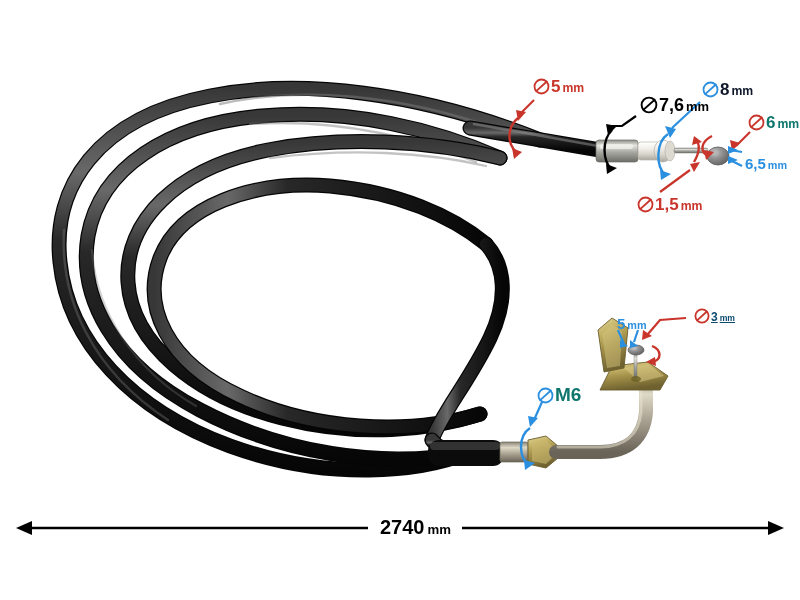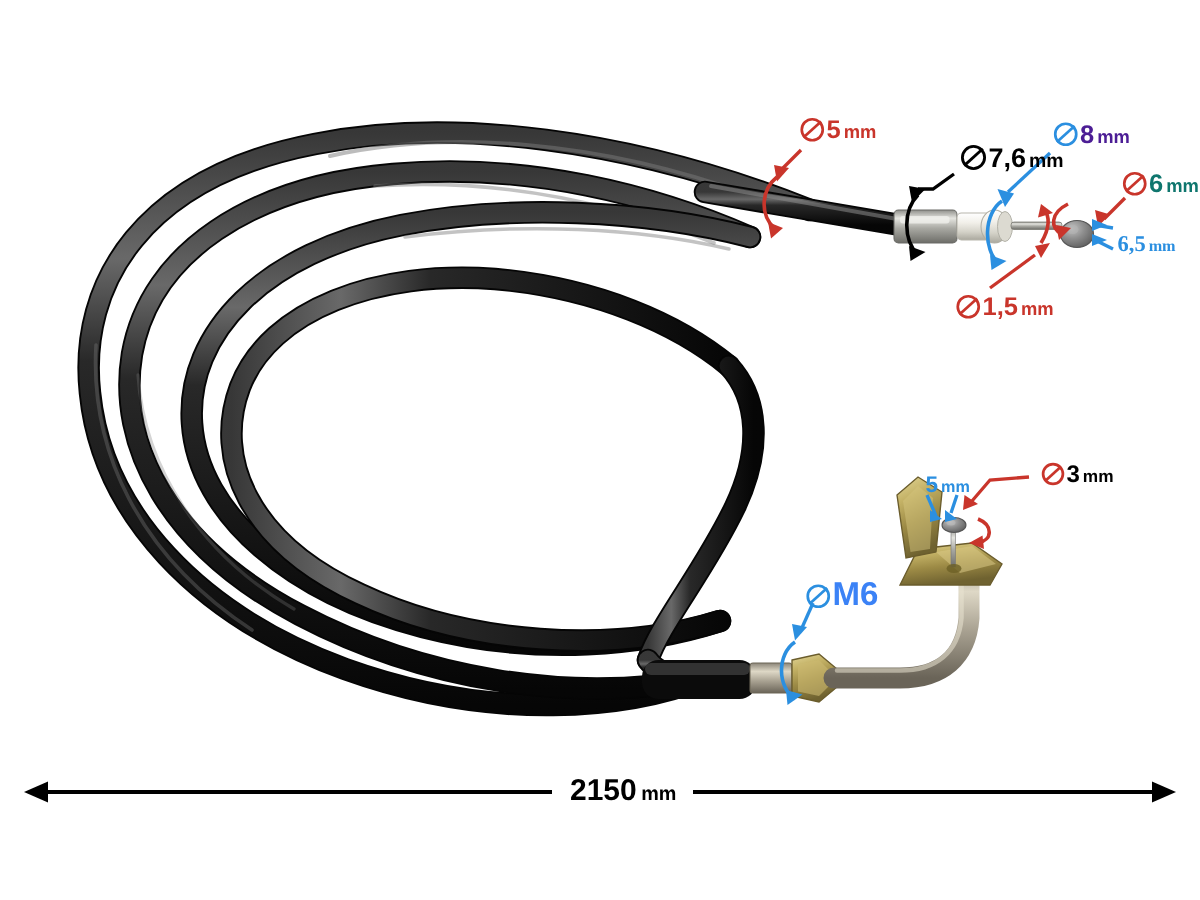--- a/index.html
+++ b/index.html
@@ -259,61 +259,61 @@
       </svg><span>5</span><span class="unit">mm</span>
     </div>
 
     <div class="lbl" style="left:640px; top:96px; color:#000000; font-size:18px;">
       <svg class="dsym" width="18" height="18" viewBox="0 0 18 18">
         <circle cx="9" cy="9" r="7.4" fill="none" stroke="#000000" stroke-width="1.9"></circle>
         <line x1="2.8" y1="14.4" x2="15.2" y2="3.2" stroke="#000000" stroke-width="1.9"></line>
       </svg><span>7,6</span><span class="unit">mm</span>
     </div>
 
-    <div class="lbl" style="left:702px; top:81px; color:#4c1d95; font-size:17px;text-align:center;">
+    <div class="lbl" style="left:702px; top:81px; color:#0f172a; font-size:17px;text-align:center;">
       <svg class="dsym" width="17" height="17" viewBox="0 0 17 17">
         <circle cx="8.5" cy="8.5" r="7" fill="none" stroke="#2b8fe0" stroke-width="1.8"></circle>
         <line x1="2.6" y1="13.6" x2="14.4" y2="3" stroke="#2b8fe0" stroke-width="1.8"></line>
       </svg><span>8</span><span class="unit">mm</span>
     </div>
 
     <div class="lbl" style="left:748px; top:114px; color:#0f766e; font-size:17px;">
       <svg class="dsym" width="17" height="17" viewBox="0 0 17 17">
         <circle cx="8.5" cy="8.5" r="7" fill="none" stroke="#c9352b" stroke-width="1.8"></circle>
         <line x1="2.6" y1="13.6" x2="14.4" y2="3" stroke="#c9352b" stroke-width="1.8"></line>
       </svg><span>6</span><span class="unit">mm</span>
     </div>
 
-    <div class="lbl" style="left:745px; top:156px; color:#2b8fe0; font-size:15px;font-family:Liberation Serif, serif;">
+    <div class="lbl" style="left:745px; top:156px; color:#2b8fe0; font-size:15px;">
       <span>6,5</span><span class="unit">mm</span>
     </div>
 
     <div class="lbl" style="left:637px; top:196px; color:#c9352b; font-size:17px;text-align:center;">
       <svg class="dsym" width="17" height="17" viewBox="0 0 17 17">
         <circle cx="8.5" cy="8.5" r="7" fill="none" stroke="#c9352b" stroke-width="1.8"></circle>
         <line x1="2.6" y1="13.6" x2="14.4" y2="3" stroke="#c9352b" stroke-width="1.8"></line>
       </svg><span>1,5</span><span class="unit">mm</span>
     </div>
 
     <div class="lbl" style="left:617px; top:316px; color:#2b8fe0; font-size:15px;">
       <span>5</span><span class="unit">mm</span>
     </div>
 
-    <div class="lbl" style="left:694px; top:308px; color:#000000; font-size:16px;">
+    <div class="lbl" style="left:694px; top:308px; color:#0c4a6e; font-size:12px;text-decoration:underline;">
       <svg class="dsym" width="16" height="16" viewBox="0 0 16 16">
         <circle cx="8" cy="8" r="6.6" fill="none" stroke="#c9352b" stroke-width="1.8"></circle>
         <line x1="2.6" y1="12.8" x2="13.4" y2="3" stroke="#c9352b" stroke-width="1.8"></line>
       </svg><span>3</span><span class="unit">mm</span>
     </div>
 
-    <div class="lbl" style="left:537px; top:385px; color:#3b82f6; font-size:22px;">
+    <div class="lbl" style="left:537px; top:385px; color:#0f766e; font-size:19px;">
       <svg class="dsym" width="17" height="17" viewBox="0 0 17 17">
         <circle cx="8.5" cy="8.5" r="7" fill="none" stroke="#2b8fe0" stroke-width="1.8"></circle>
         <line x1="2.6" y1="13.6" x2="14.4" y2="3" stroke="#2b8fe0" stroke-width="1.8"></line>
       </svg><span>M6</span>
     </div>
 
     <div class="len-lbl" style="left:380px; top:516px; font-size:20px;">
-      <span>2150</span><span class="unit">mm</span>
+      <span>2740</span><span class="unit">mm</span>
     </div>
 
   </div>
 </div>
 
 </body></html>

